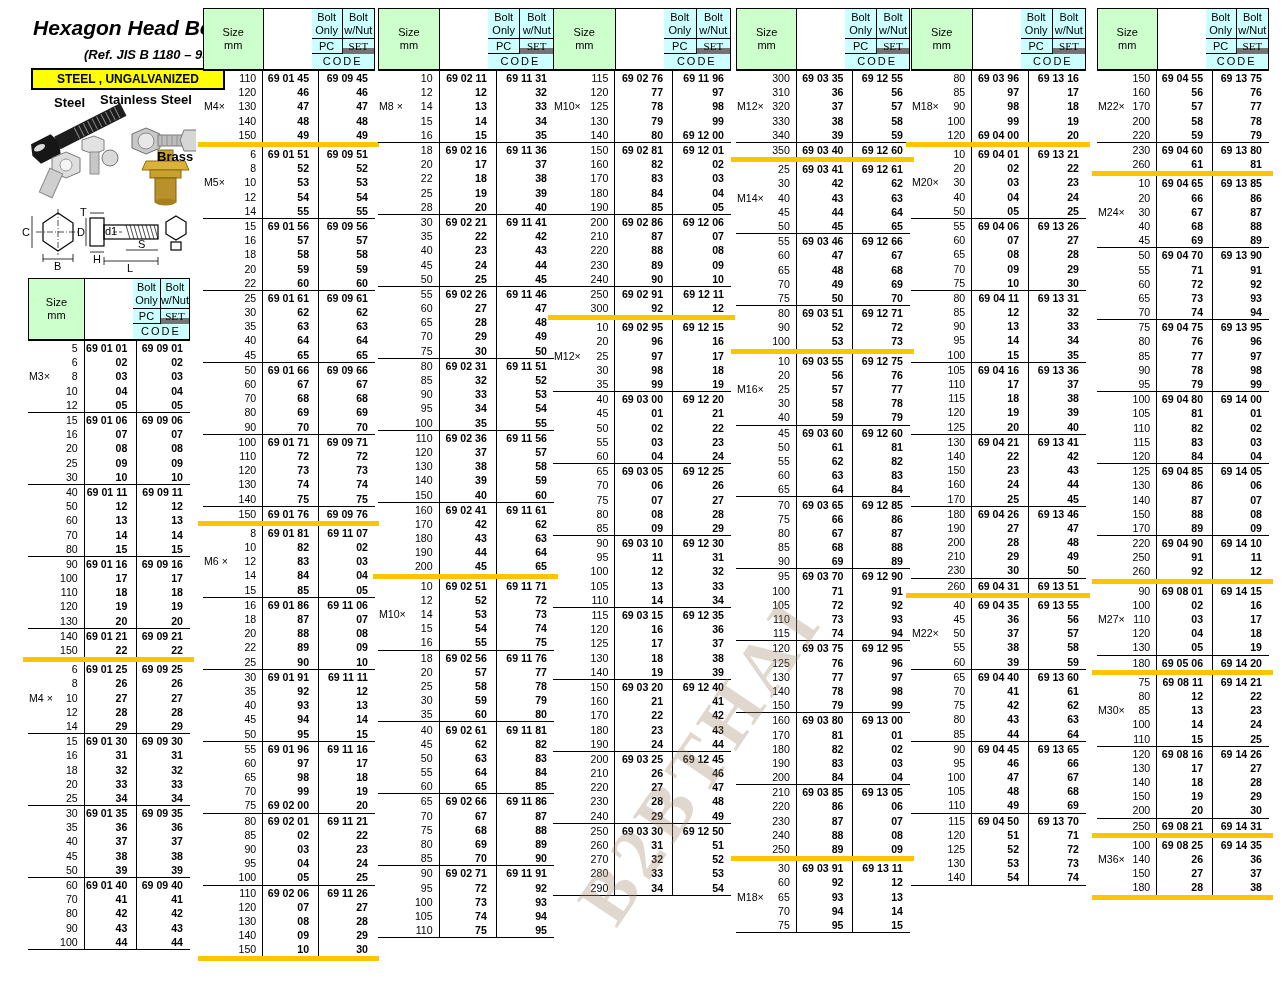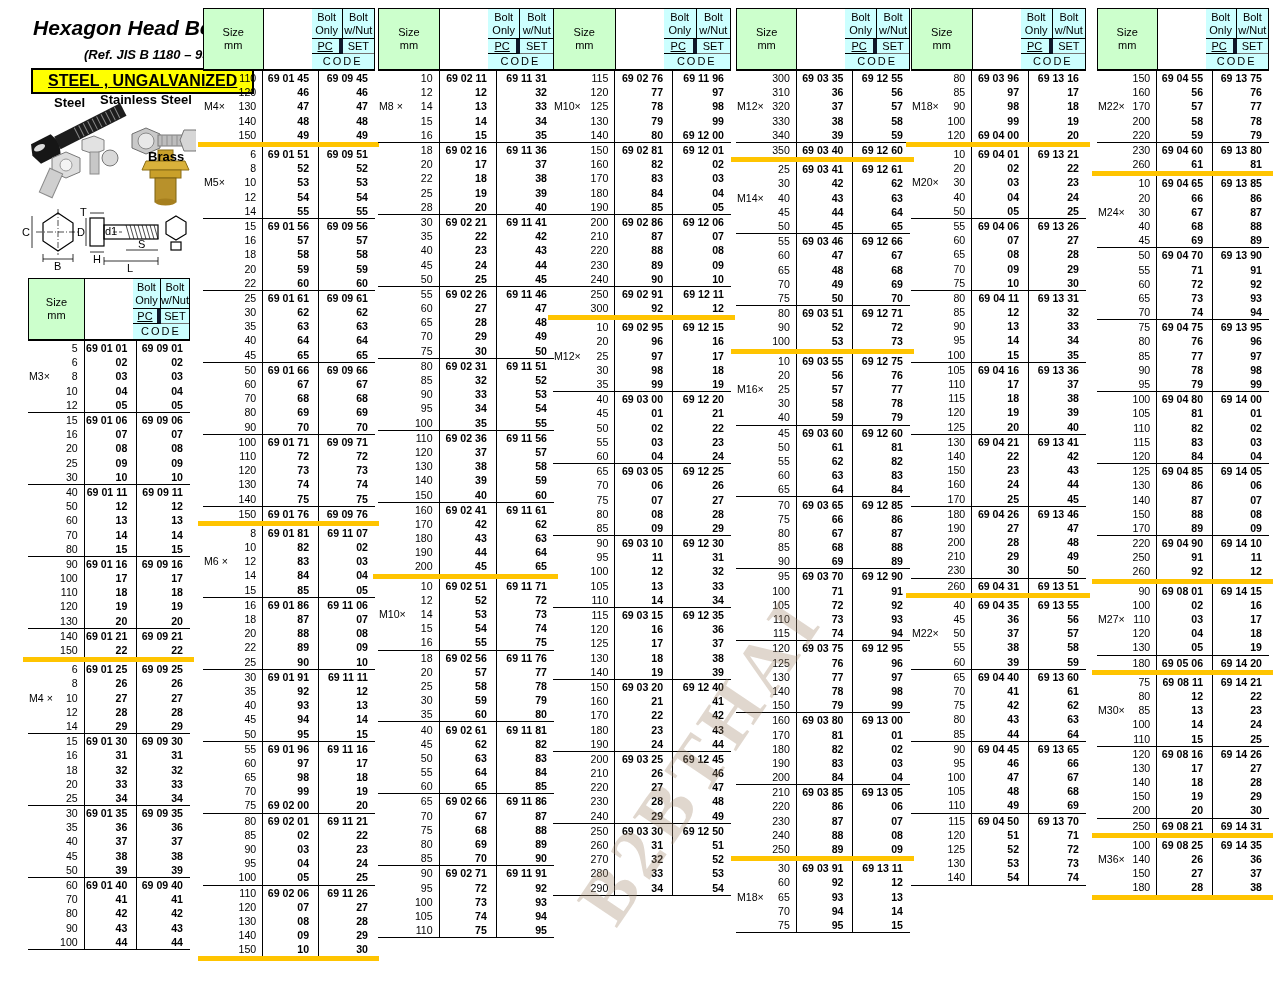--- a/index.html
+++ b/index.html
@@ -9,26 +9,26 @@
   html,body{margin:0;padding:0;}
   body{
     width:1286px;height:984px;background:#fff;position:relative;overflow:hidden;
     font-family:"Liberation Sans", sans-serif;color:#000;
   }
   
   .info{position:absolute;left:0;top:0;width:200px;height:278px;}
   .title{position:absolute;left:33px;top:16px;font-size:21px;font-weight:bold;font-style:italic;white-space:nowrap;}
   .ref{position:absolute;left:52px;top:47px;font-size:13px;font-weight:bold;font-style:italic;white-space:nowrap;margin-left:32px;}
   .chip{position:absolute;left:31px;top:68px;background:var(--chip);border:2px solid #000;
-        font-size:16px;font-weight:bold;padding:2px 15px;white-space:nowrap;text-decoration:underline;}
+        font-size:12px;font-weight:bold;padding:2px 24px;white-space:nowrap;}
   .photos{position:absolute;left:24px;top:92px;width:172px;height:115px;}
   .pl{position:absolute;font-size:13px;font-weight:bold;white-space:nowrap;}
   .pl-steel{left:30px;top:3px;}
   .pl-ss{left:76px;top:0px;}
-  .pl-brass{left:124px;top:57px;}
+  .pl-brass{left:133px;top:57px;}
   .photos svg{position:absolute;left:0;top:0;}
   .diagram{position:absolute;left:20px;top:204px;width:175px;height:70px;}
   .diagram text{font-size:11px;font-family:"Liberation Sans",sans-serif;}
   
   .watermark{
     position:absolute;left:470px;top:560px;width:460px;height:400px;
     display:flex;align-items:center;justify-content:center;
     transform:rotate(-56deg);pointer-events:none;z-index:6;
     font-family:"Liberation Serif",serif;font-weight:bold;font-size:74px;letter-spacing:7px;
     color:rgba(165,140,115,0.35);
@@ -42,22 +42,22 @@
   .strip[data-col="4"]{left:736px;top:8px;width:174px;}
   .strip[data-col="5"]{left:911px;top:8px;width:175px;}
   .strip[data-col="6"]{left:1097px;top:8px;width:172px;}
   .thead{display:grid;grid-template-columns:35% 65%;border:1px solid #000;border-bottom:2px solid #000;}
   .hsize{background:var(--green);border-right:1px solid #000;display:flex;align-items:center;justify-content:center;
          text-align:center;font-size:11px;line-height:13px;height:60px;}
   .hright{display:grid;grid-template-columns:1fr 1fr;grid-template-rows:30px 15px 15px;padding-left:48px;}
   .hcell{background:var(--cyan);text-align:center;font-size:11px;line-height:13px;}
   .hbo{grid-column:1;grid-row:1;border-right:1px solid #000;border-bottom:1px solid #000;padding-top:2px;}
   .hbw{grid-column:2;grid-row:1;border-bottom:1px solid #000;padding-top:2px;}
-  .hpc{grid-column:1;grid-row:2;border-right:4px solid #0f172a;border-bottom:1px solid #000;line-height:14px;text-decoration:underline;}
-  .hset{grid-column:2;grid-row:2;border-bottom:1px solid #737373;line-height:14px;}
+  .hpc{grid-column:1;grid-row:2;border-right:1px solid #0f172a;border-bottom:1px solid #000;line-height:14px;}
+  .hset{grid-column:2;grid-row:2;border-bottom:6px solid #737373;line-height:14px;font-family:Liberation Serif, serif;}
   .hcode{grid-column:1/3;grid-row:3;line-height:14px;letter-spacing:2px;}
   .row{display:grid;grid-template-columns:35% 32.5% 32.5%;height:14.2px;font-size:10.6px;}
   .sz{position:relative;display:flex;align-items:center;justify-content:flex-end;
       padding-right:6px;border-right:1px solid #000;}
   .pre{position:absolute;left:1px;top:50%;transform:translateY(-50%);font-size:10.6px;}
   .pcc{display:flex;align-items:center;justify-content:flex-end;padding-right:9px;
        font-weight:bold;border-right:1px solid #000;}
   .setc{display:flex;align-items:center;justify-content:flex-end;padding-right:7px;font-weight:bold;}
   .sep{height:0;border-top:1px solid #000;}
   .ysep{height:5px;background:var(--ydiv);margin-left:-5px;margin-right:-4px;}

